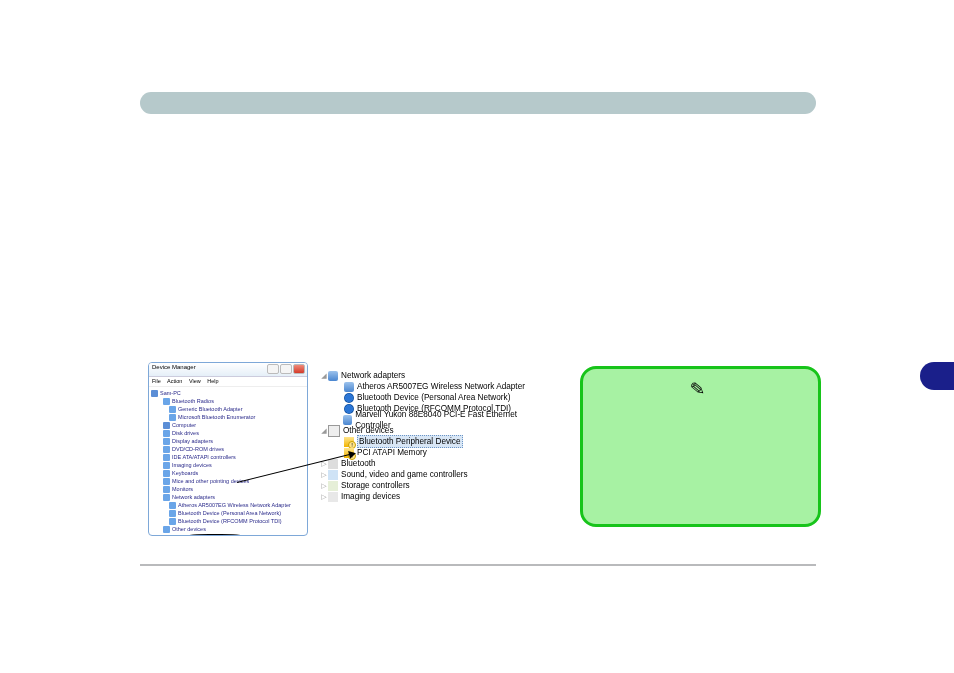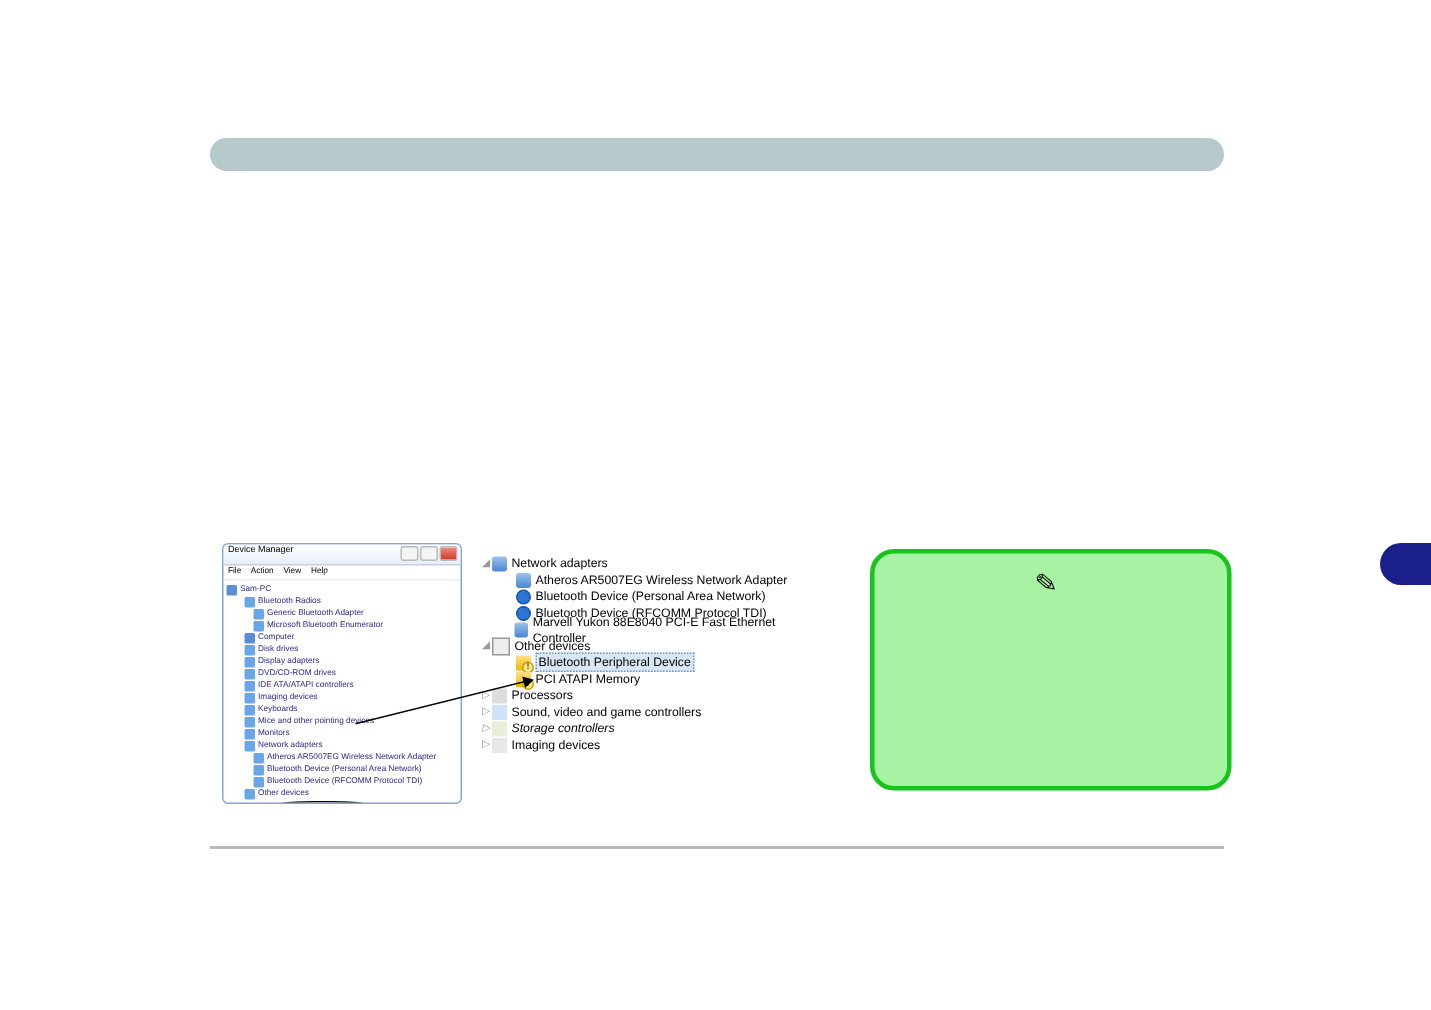--- a/index.html
+++ b/index.html
@@ -187,28 +187,28 @@
         <span class="sel">Bluetooth Peripheral Device</span>
       </div>
       <div class="zrow" style="padding-left: 16px;">
         <span class="exp"></span>
         <span class="zico warn"></span>
         <span>PCI ATAPI Memory</span>
       </div>
       <div class="zrow" style="padding-left: 0px;">
         <span class="exp">▷</span>
         <span class="zico proc"></span>
-        <span>Processors</span>
+        <span>Bluetooth</span>
       </div>
       <div class="zrow" style="padding-left: 0px;">
         <span class="exp">▷</span>
         <span class="zico snd"></span>
         <span>Sound, video and game controllers</span>
       </div>
-      <div class="zrow" style="padding-left: 0px; font-style: italic;">
+      <div class="zrow" style="padding-left: 0px;">
         <span class="exp">▷</span>
         <span class="zico stor"></span>
         <span>Storage controllers</span>
       </div>
       <div class="zrow" style="padding-left: 0px;">
         <span class="exp">▷</span>
         <span class="zico sys"></span>
         <span>Imaging devices</span>
       </div>
     </div>

